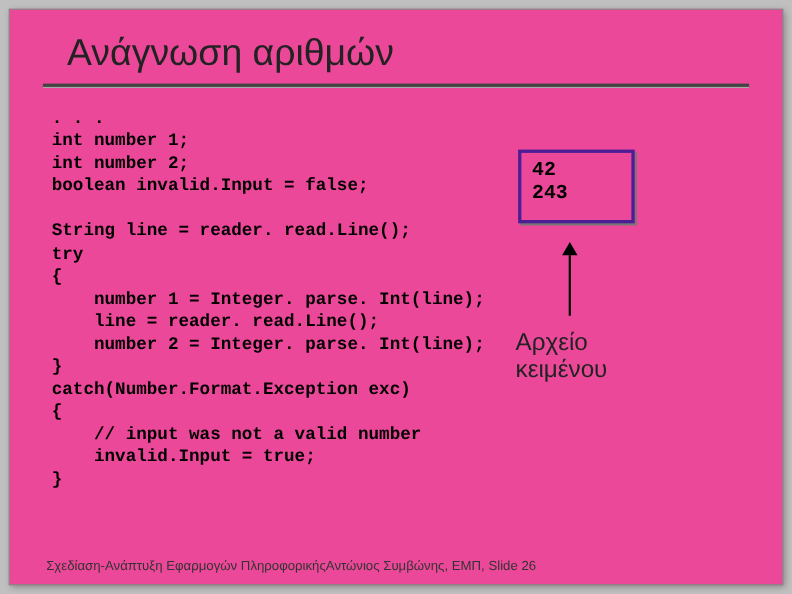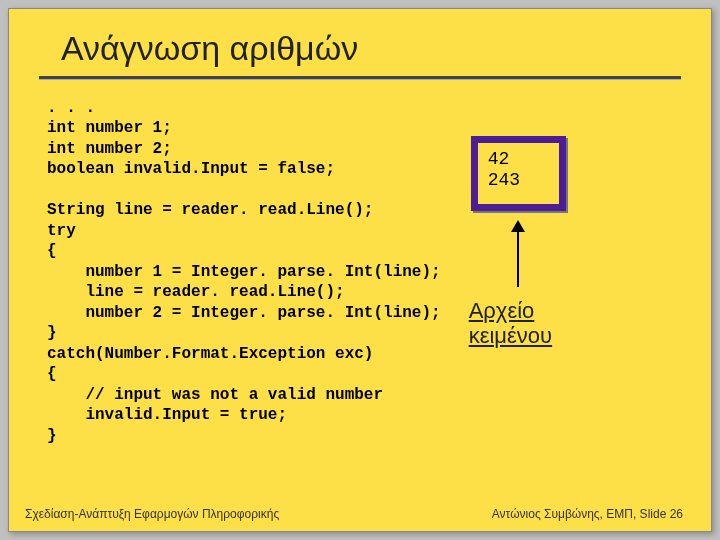--- a/index.html
+++ b/index.html
@@ -6,21 +6,21 @@
   body {
     width: 720px;
     height: 540px;
     background: #c0c0c0;
     padding: 8px;
     font-family: Arial, sans-serif;
   }
   .slide {
     width: 100%;
     height: 100%;
-    background: #fde047;
+    background: #ec4899;
     border: 1px solid #888;
     box-shadow: 2px 2px 6px rgba(0,0,0,0.3);
     position: relative;
     padding: 20px 30px 30px 30px;
   }
   .title {
     font-size: 34px;
     font-weight: normal;
     color: #222;
     margin-left: 22px;
@@ -44,26 +44,26 @@
     line-height: 1.28;
     white-space: pre;
     color: #000;
     flex: 0 0 auto;
   }
   .right-col {
     flex: 1;
     position: relative;
   }
   .file-box {
-    border: 7px solid #4c1d95;
+    border: 3px solid #4c1d95;
     padding: 6px 10px 14px 10px;
-    width: 95px;
+    width: 106px;
     font-family: "Courier New", monospace;
     font-size: 18px;
-    font-weight: normal;
+    font-weight: bold;
     line-height: 1.15;
     position: absolute;
     top: 38px;
     left: 10px;
     box-shadow: 2px 2px 0 #777;
   }
   .arrow-wrap {
     position: absolute;
     top: 122px;
     left: 50px;
@@ -86,24 +86,23 @@
     position: absolute;
     top: 200px;
     left: 8px;
     font-size: 22px;
     line-height: 1.15;
     color: #222;
   }
   .footer {
     position: absolute;
     bottom: 10px;
-    left: 16px;
+    left: 33px;
     right: 28px;
     display: flex;
-    justify-content: space-between;
     font-size: 12px;
     color: #333;
   }
 </style>
 </head>
 <body>
 
 <div class="slide">
   <div class="title">Ανάγνωση αριθμών</div>
   <div class="rule"></div>
@@ -129,21 +128,21 @@
 
     <div class="right-col">
       <div class="file-box">
         <div>42</div>
         <div>243</div>
       </div>
       <div class="arrow-wrap">
         <div class="arrow-head"></div>
         <div class="arrow-line"></div>
       </div>
-      <div class="label" style="white-space: pre; text-decoration: underline;">Αρχείο
+      <div class="label" style="white-space: pre;">Αρχείο
 κειμένου</div>
     </div>
   </div>
 
   <div class="footer">
     <span>Σχεδίαση-Ανάπτυξη Εφαρμογών Πληροφορικής</span>
     <span>Αντώνιος Συμβώνης, ΕΜΠ, Slide 26</span>
   </div>
 </div>
 

